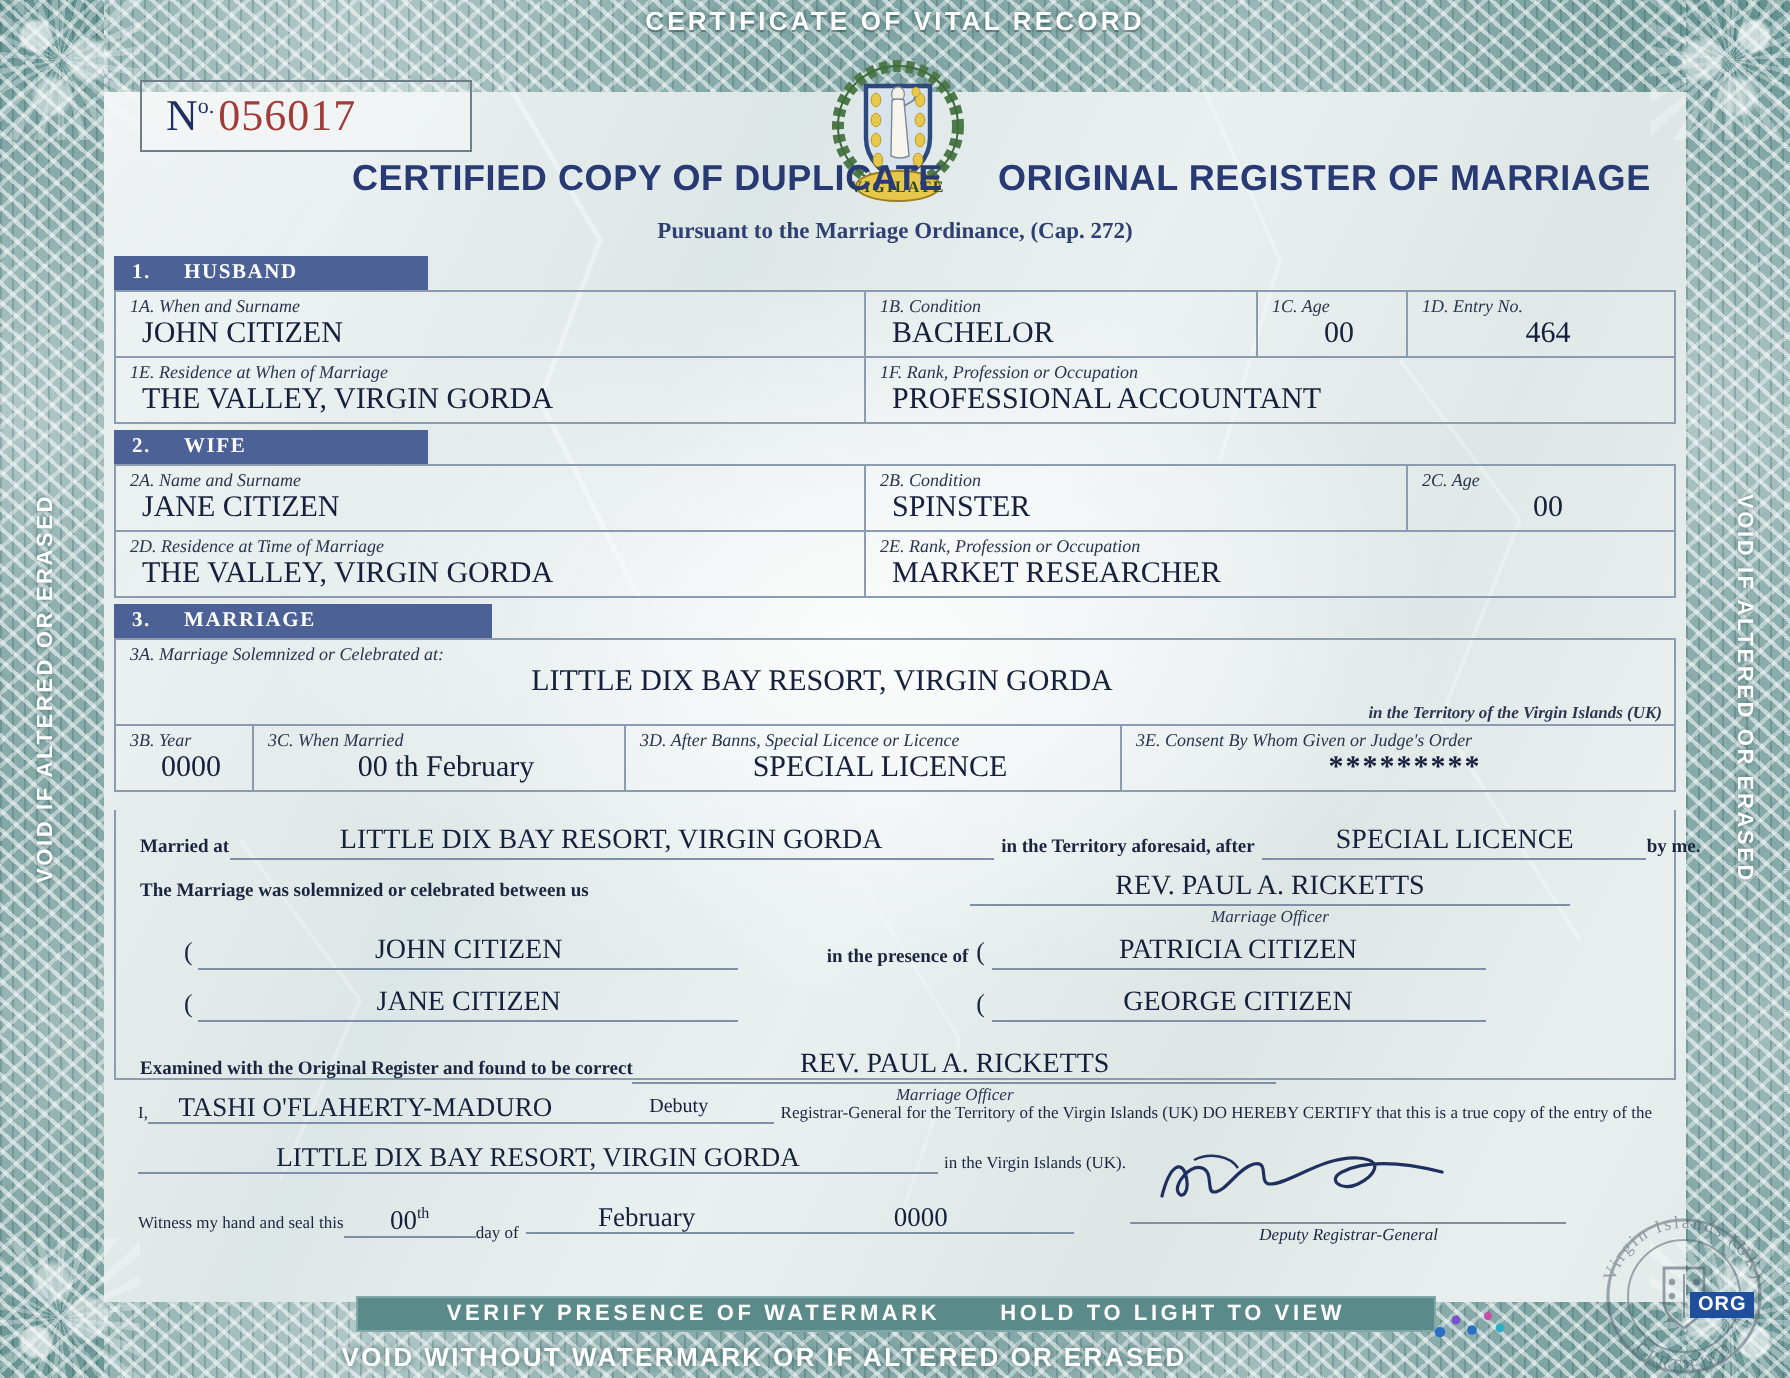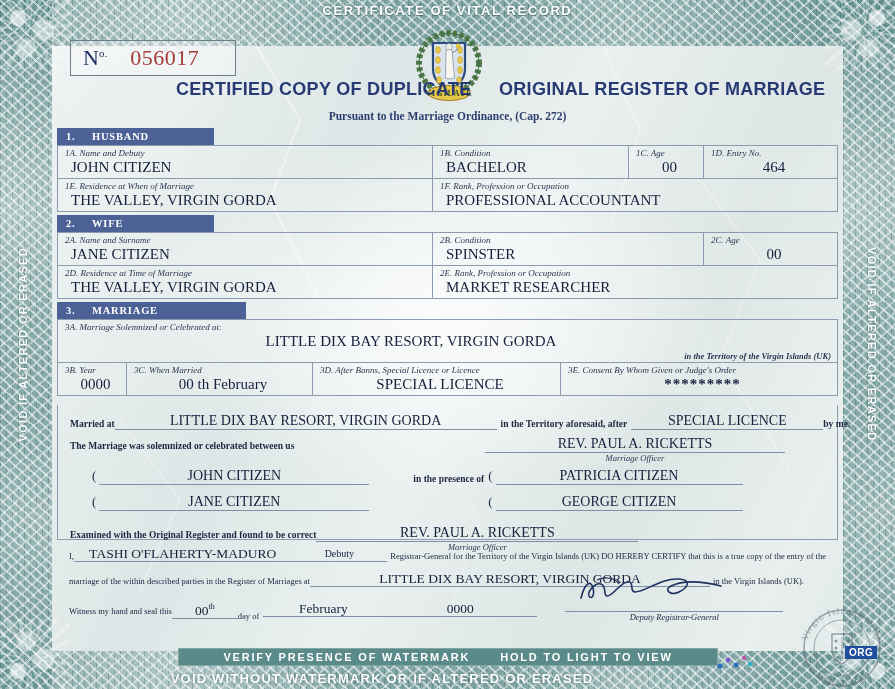--- a/index.html
+++ b/index.html
@@ -86,21 +86,21 @@
     display:flex;align-items:center;justify-content:center;
     font-family:"Liberation Sans", sans-serif;font-weight:bold;font-size:13px;
     letter-spacing:1.2px;color:#fff;z-index:7;
     text-shadow:0 0 3px rgba(60,100,100,.95);
   }
 
   
   .num-box{
     position:absolute;left:70px;top:40px;width:152px;height:34px;
     border:1px solid #6f7f8a;background:rgba(255,255,255,.30);
-    display:flex;align-items:center;padding-left:12px;gap:23px;z-index:5;
+    display:flex;align-items:center;padding-left:12px;gap:2px;z-index:5;
   }
   .num-lbl{font-size:22px;color:#1d2f5e;font-family:"Liberation Serif",serif;}
   .num-lbl sup{font-size:11px;}
   .num-val{font-size:22px;color:#a33b38;letter-spacing:.5px;}
 
   .crest{position:absolute;left:413px;top:29px;width:72px;height:76px;z-index:5;}
 
   .hdr-left,.hdr-right{
     position:absolute;top:79px;
     font-family:"Liberation Sans", sans-serif;
@@ -260,21 +260,21 @@
   <div class="pursuant">Pursuant to the Marriage Ordinance, (Cap. 272)</div>
 
   <div class="form">
 
     <div class="sec-bar w1">
       <span class="sb-n">1.</span>
       <span>HUSBAND</span>
     </div>
     <div class="row">
       <div class="cell" style="width:375px">
-        <div class="flab">1A. Name and Debuty</div>
+        <div class="flab">1A. When and Surname</div>
         <div class="fval">JOHN CITIZEN</div>
       </div>
       <div class="cell" style="width:196px">
         <div class="flab">1B. Condition</div>
         <div class="fval">BACHELOR</div>
       </div>
       <div class="cell" style="width:75px">
         <div class="flab">1C. Age</div>
         <div class="fval c">00</div>
       </div>
@@ -408,21 +408,20 @@
   <div class="certify">
 
     <div class="cline">
       <span class="ctxt">I,</span>
       <span class="cfill" style="width:232px">TASHI O'FLAHERTY-MADURO</span>
       <span class="cfill sm" style="width:96px">Debuty</span>
       <span class="ctxt" style="padding-left:3px">Registrar-General for the Territory of the Virgin Islands (UK) DO HEREBY CERTIFY that this is a true copy of the entry of the</span>
     </div>
 
     <div class="cline">
-      <span class="ctxt">marriage of the within described parties in the Register of Marriages at</span>
       <span class="cfill" style="width:390px">LITTLE DIX BAY RESORT, VIRGIN GORDA</span>
       <span class="ctxt" style="padding-left:3px">in the Virgin Islands (UK).</span>
     </div>
 
     <div class="cline" style="align-items:center">
       <span class="ctxt" style="padding-top:5px">Witness my hand and seal this</span>
       <span class="cfill" style="width:56px"><span>00</span><sup style="font-size:8px">th</sup></span>
       <span class="ctxt" style="padding:0 4px 1px 0;align-self:flex-end">day of</span>
       <span class="cfill" style="width:110px">February</span>
       <span class="cfill" style="width:144px">0000</span>

